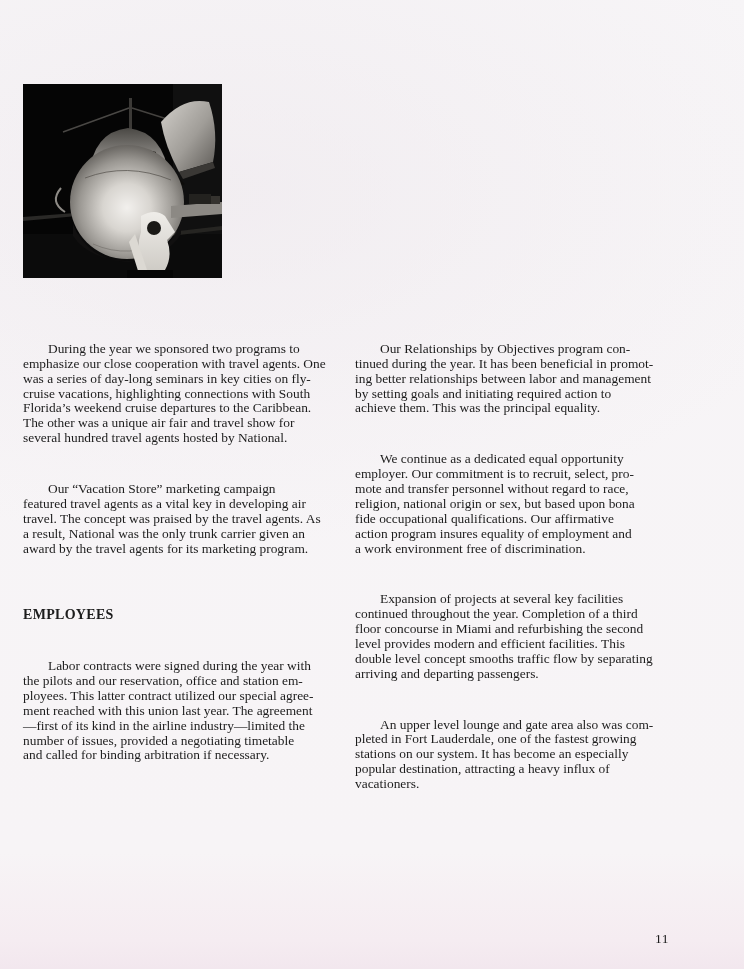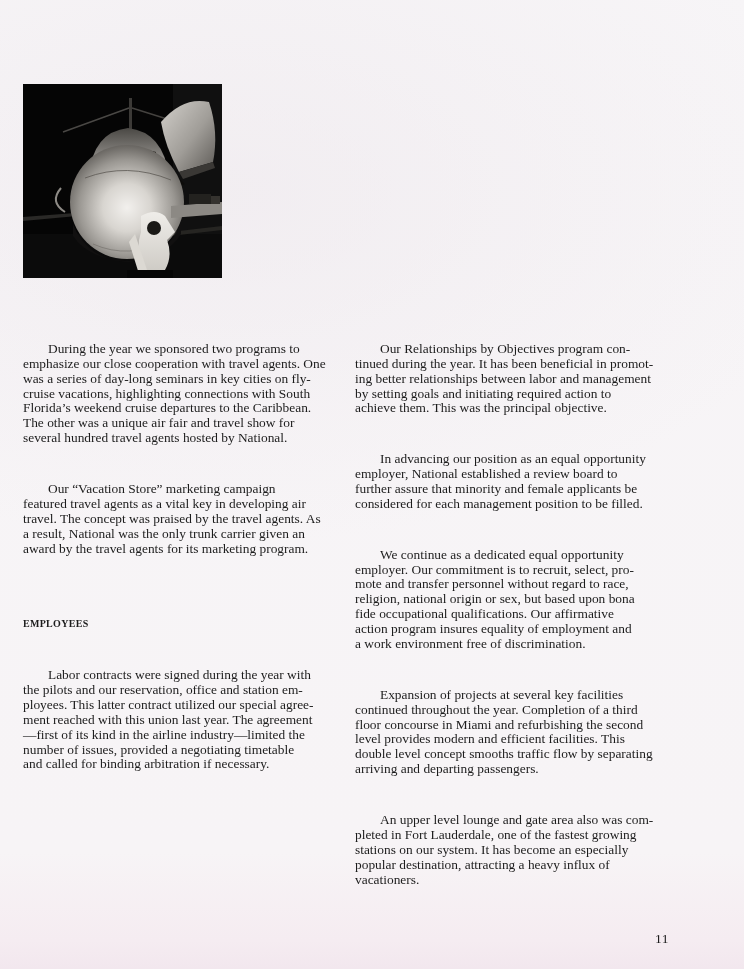--- a/index.html
+++ b/index.html
@@ -35,22 +35,22 @@
     letter-spacing: 0px;
   }
   .col-left  { left: 23px; }
   .col-right { left: 355px; }
   .para {
     margin: 0 0 6px 0;
     text-indent: 25px;
   }
   .para.no-indent { text-indent: 0; }
   .section-heading {
-    margin: 25px 0 6px 0;
-    font-size: 10px;
+    margin: 16px 0 6px 0;
+    font-size: 14px;
     letter-spacing: 0.3px;
     white-space: pre;
   }
   .page-number {
     position: absolute;
     left: 655px;
     top: 931px;
     font-size: 13.5px;
     letter-spacing: 0.5px;
   }
@@ -150,25 +150,21 @@
 and called for binding arbitration if necessary.</p>
     
     
   </div>
 
   <div class="col col-right">
     <p class="para">Our Relationships by Objectives program con-
 tinued during the year. It has been beneficial in promot-
 ing better relationships between labor and management
 by setting goals and initiating required action to
-achieve them. This was the principal objective.</p>
-    <p class="para">In advancing our position as an equal opportunity
-employer, National established a review board to
-further assure that minority and female applicants be
-considered for each management position to be filled.</p>
+achieve them. This was the principal equality.</p>
     <p class="para">We continue as a dedicated equal opportunity
 employer. Our commitment is to recruit, select, pro-
 mote and transfer personnel without regard to race,
 religion, national origin or sex, but based upon bona
 fide occupational qualifications. Our affirmative
 action program insures equality of employment and
 a work environment free of discrimination.</p>
     <p class="para">Expansion of projects at several key facilities
 continued throughout the year. Completion of a third
 floor concourse in Miami and refurbishing the second

